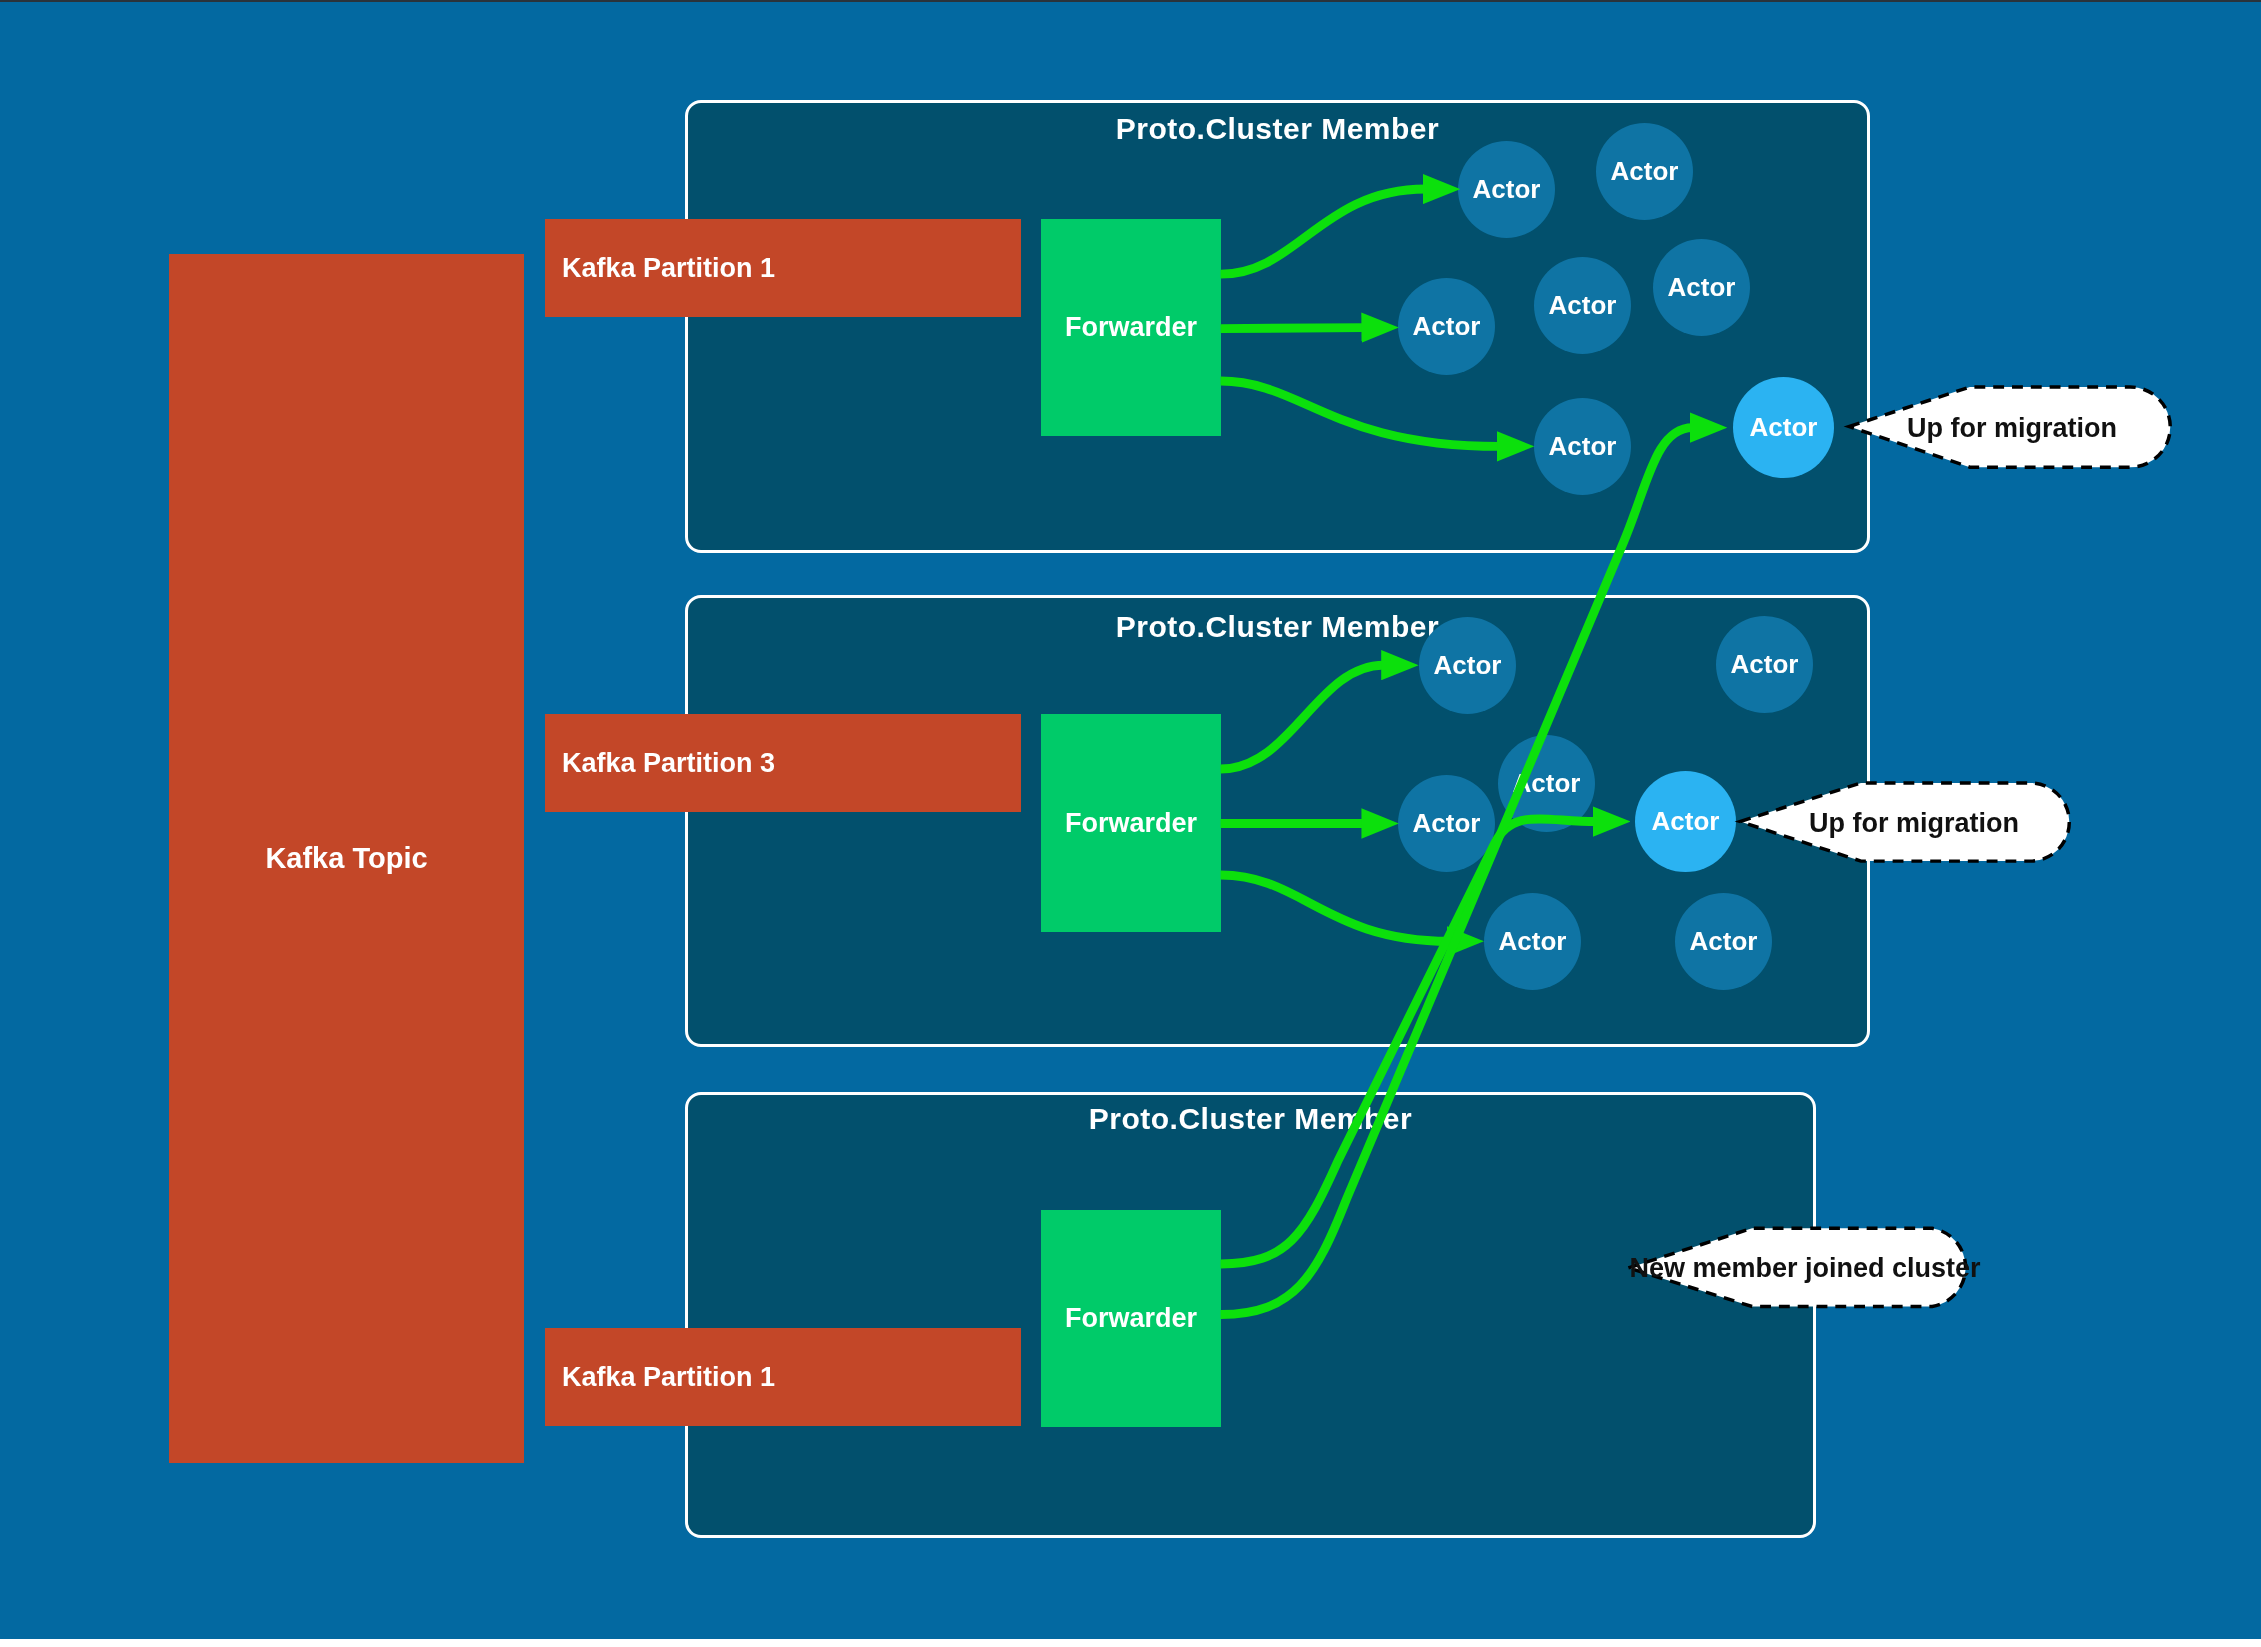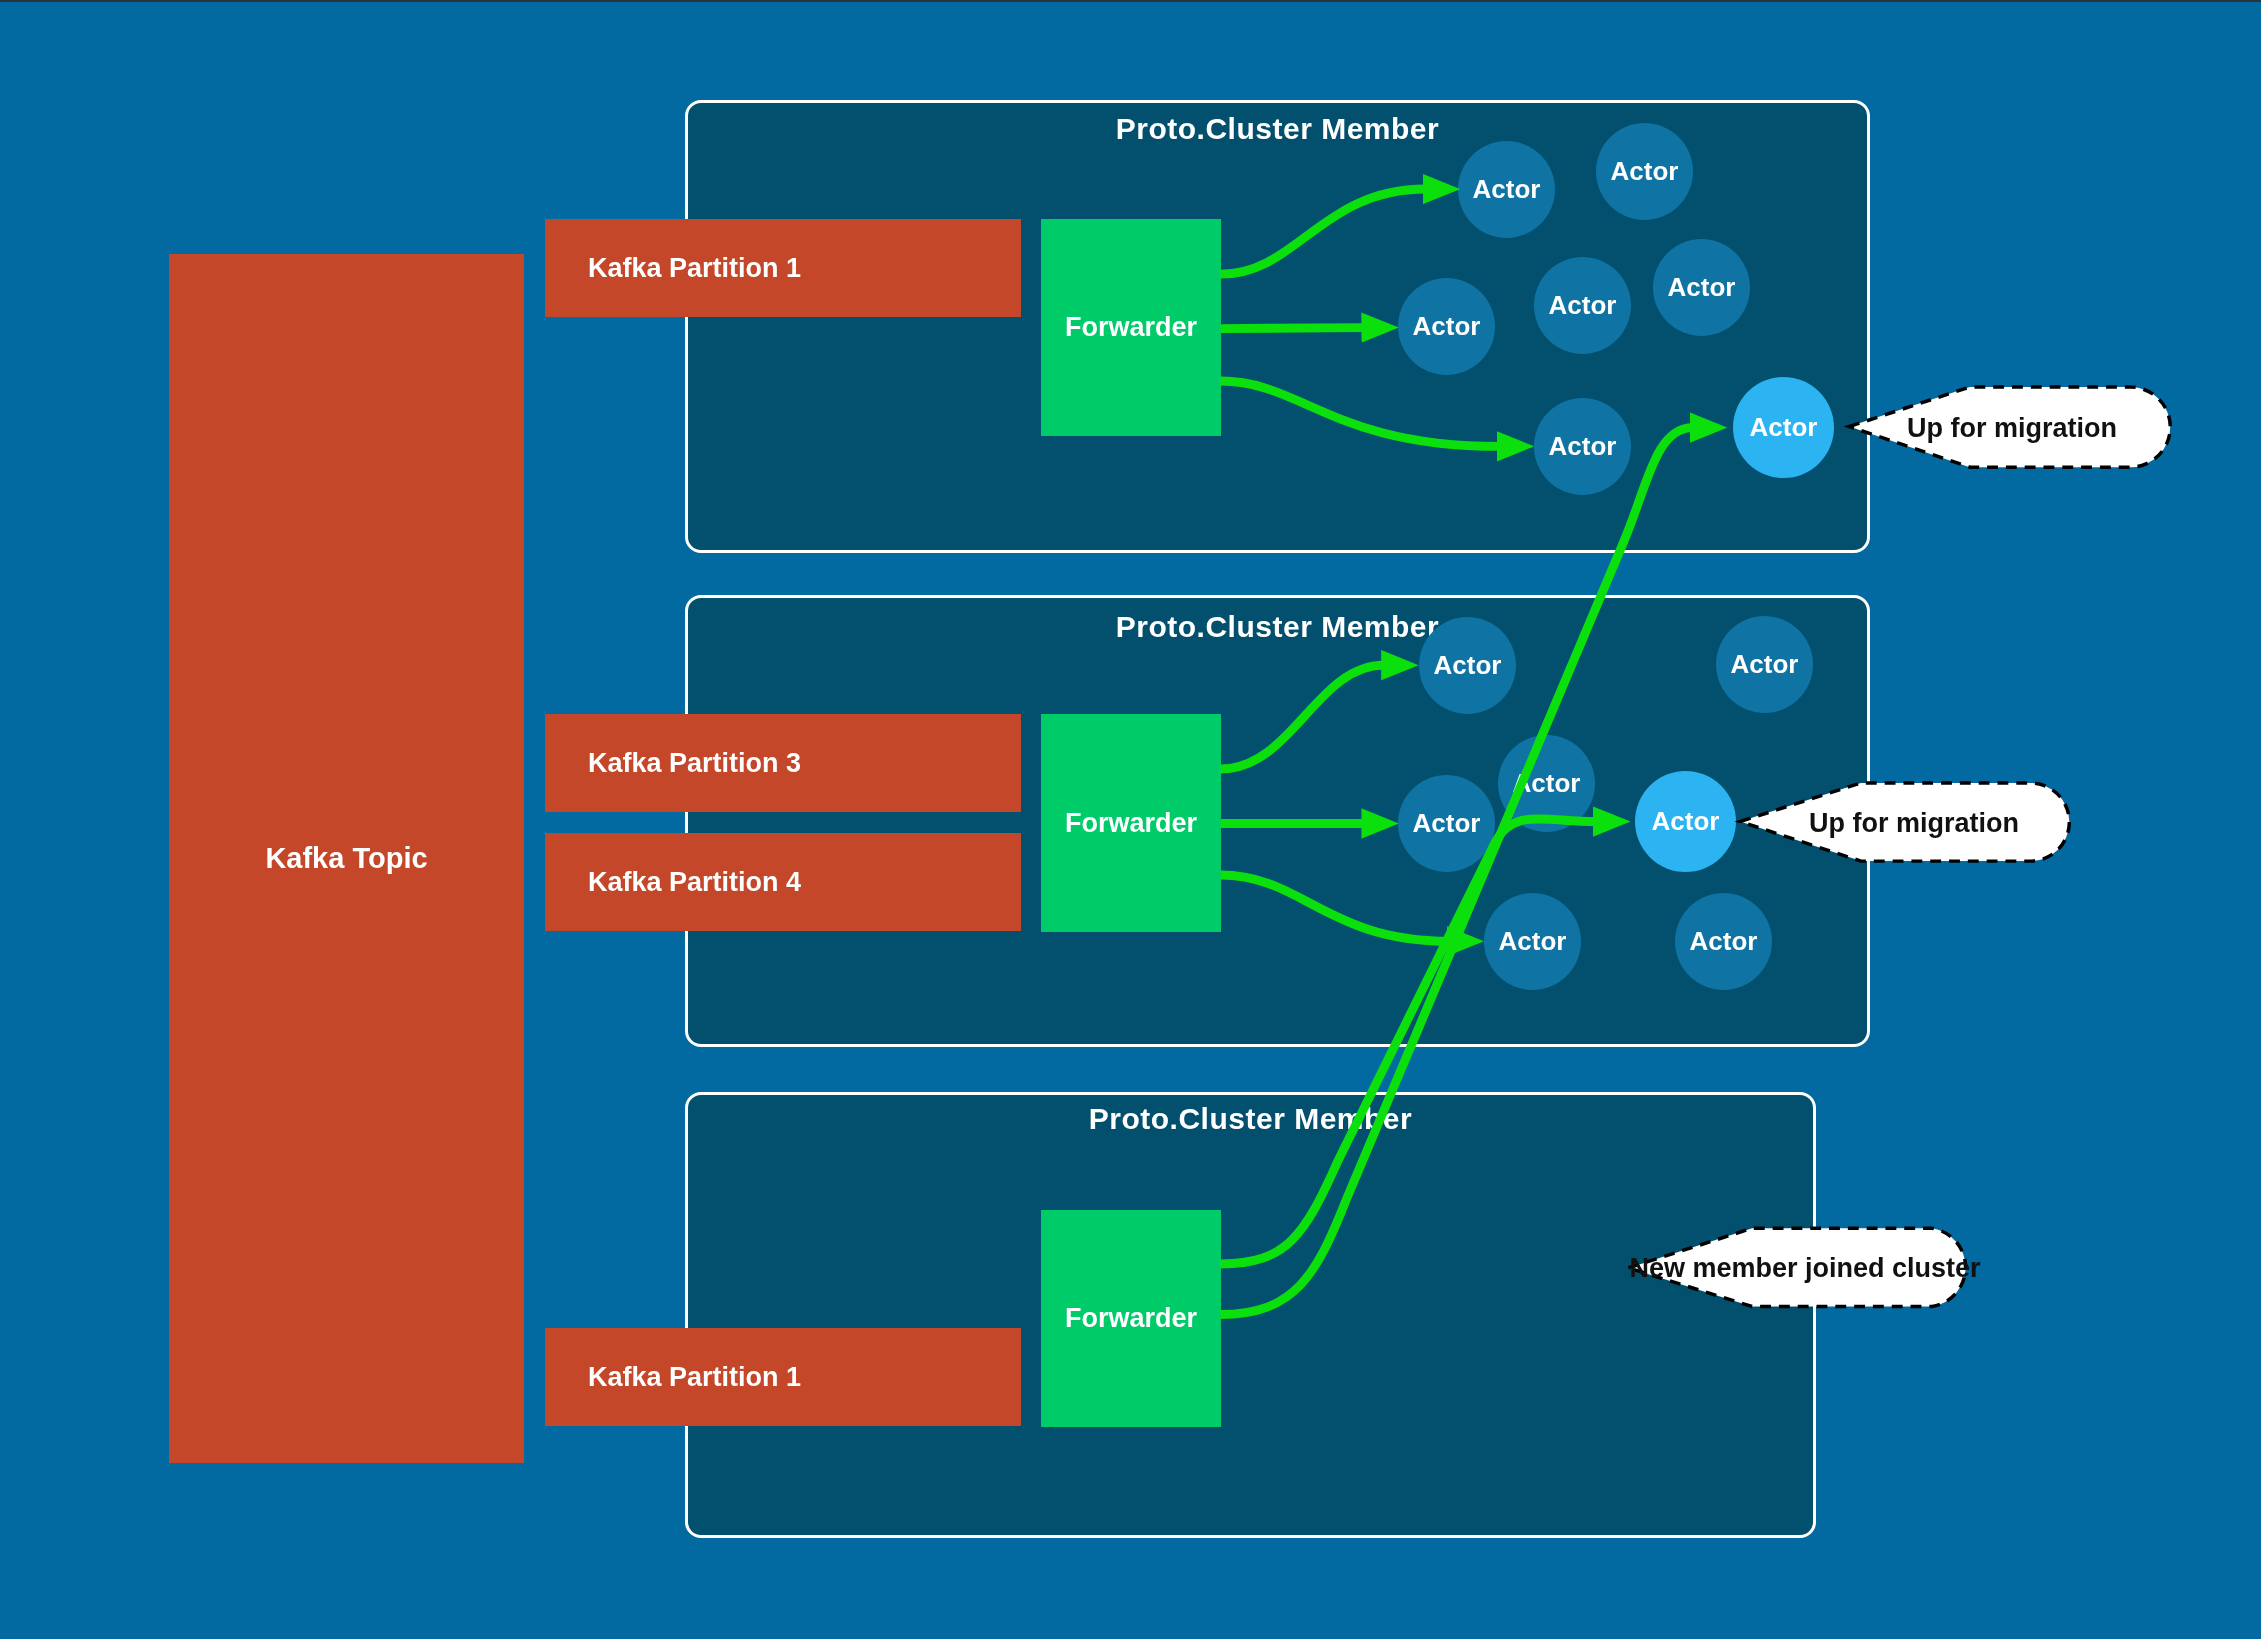--- a/index.html
+++ b/index.html
@@ -17,21 +17,21 @@
   }
   .cluster-title{
     position:absolute;color:#ffffff;font-size:30px;text-align:center;letter-spacing:0.5px;
   }
   .redbox{position:absolute;background:#C34728;color:#fff;margin-top:37px;}
   .topic-label{
     position:absolute;width:100%;text-align:center;font-size:29px;color:#fff;
   }
   .partition{
     position:absolute;left:545px;width:476px;height:98px;background:#C34728;
-    color:#fff;font-size:27px;line-height:98px;padding-left:43px;box-sizing:border-box;
+    color:#fff;font-size:27px;line-height:98px;padding-left:17px;box-sizing:border-box;
     white-space:nowrap;
   }
   .forwarder{
     position:absolute;left:1041px;width:180px;background:#00CB69;color:#fff;
     font-size:27px;display:flex;align-items:center;justify-content:center;
   }
   .actor{
     position:absolute;width:97px;height:97px;border-radius:50%;background:#0F74A4;
     color:#fff;font-size:26px;display:flex;align-items:center;justify-content:center;
   }
@@ -54,21 +54,20 @@
   <div class="cluster-title" style="left:685px;top:112px;width:1185px;">Proto.Cluster Member</div>
   <div class="cluster-title" style="left:685px;top:610px;width:1185px;">Proto.Cluster Member</div>
   <div class="cluster-title" style="left:685px;top:1102px;width:1131px;">Proto.Cluster Member</div>
 
   <div class="redbox" style="left:169px;top:217px;width:355px;height:1209px;">
     <div class="topic-label" style="top:588px;">Kafka Topic</div>
   </div>
 
   <div class="partition" style="top:219px;">Kafka Partition 1</div>
   <div class="partition" style="top:714px;">Kafka Partition 3</div>
-  <div class="partition" style="top:833px;">Kafka Partition 4</div>
   <div class="partition" style="top:1328px;">Kafka Partition 1</div>
 
   <div class="forwarder" style="top:219px;height:217px;">Forwarder</div>
   <div class="forwarder" style="top:714px;height:218px;">Forwarder</div>
   <div class="forwarder" style="top:1210px;height:217px;">Forwarder</div>
 
   <div class="actor" style="left:1458px;top:141px;">Actor</div>
   <div class="actor" style="left:1596px;top:123px;">Actor</div>
   <div class="actor" style="left:1398px;top:278px;">Actor</div>
   <div class="actor" style="left:1534px;top:257px;">Actor</div>

